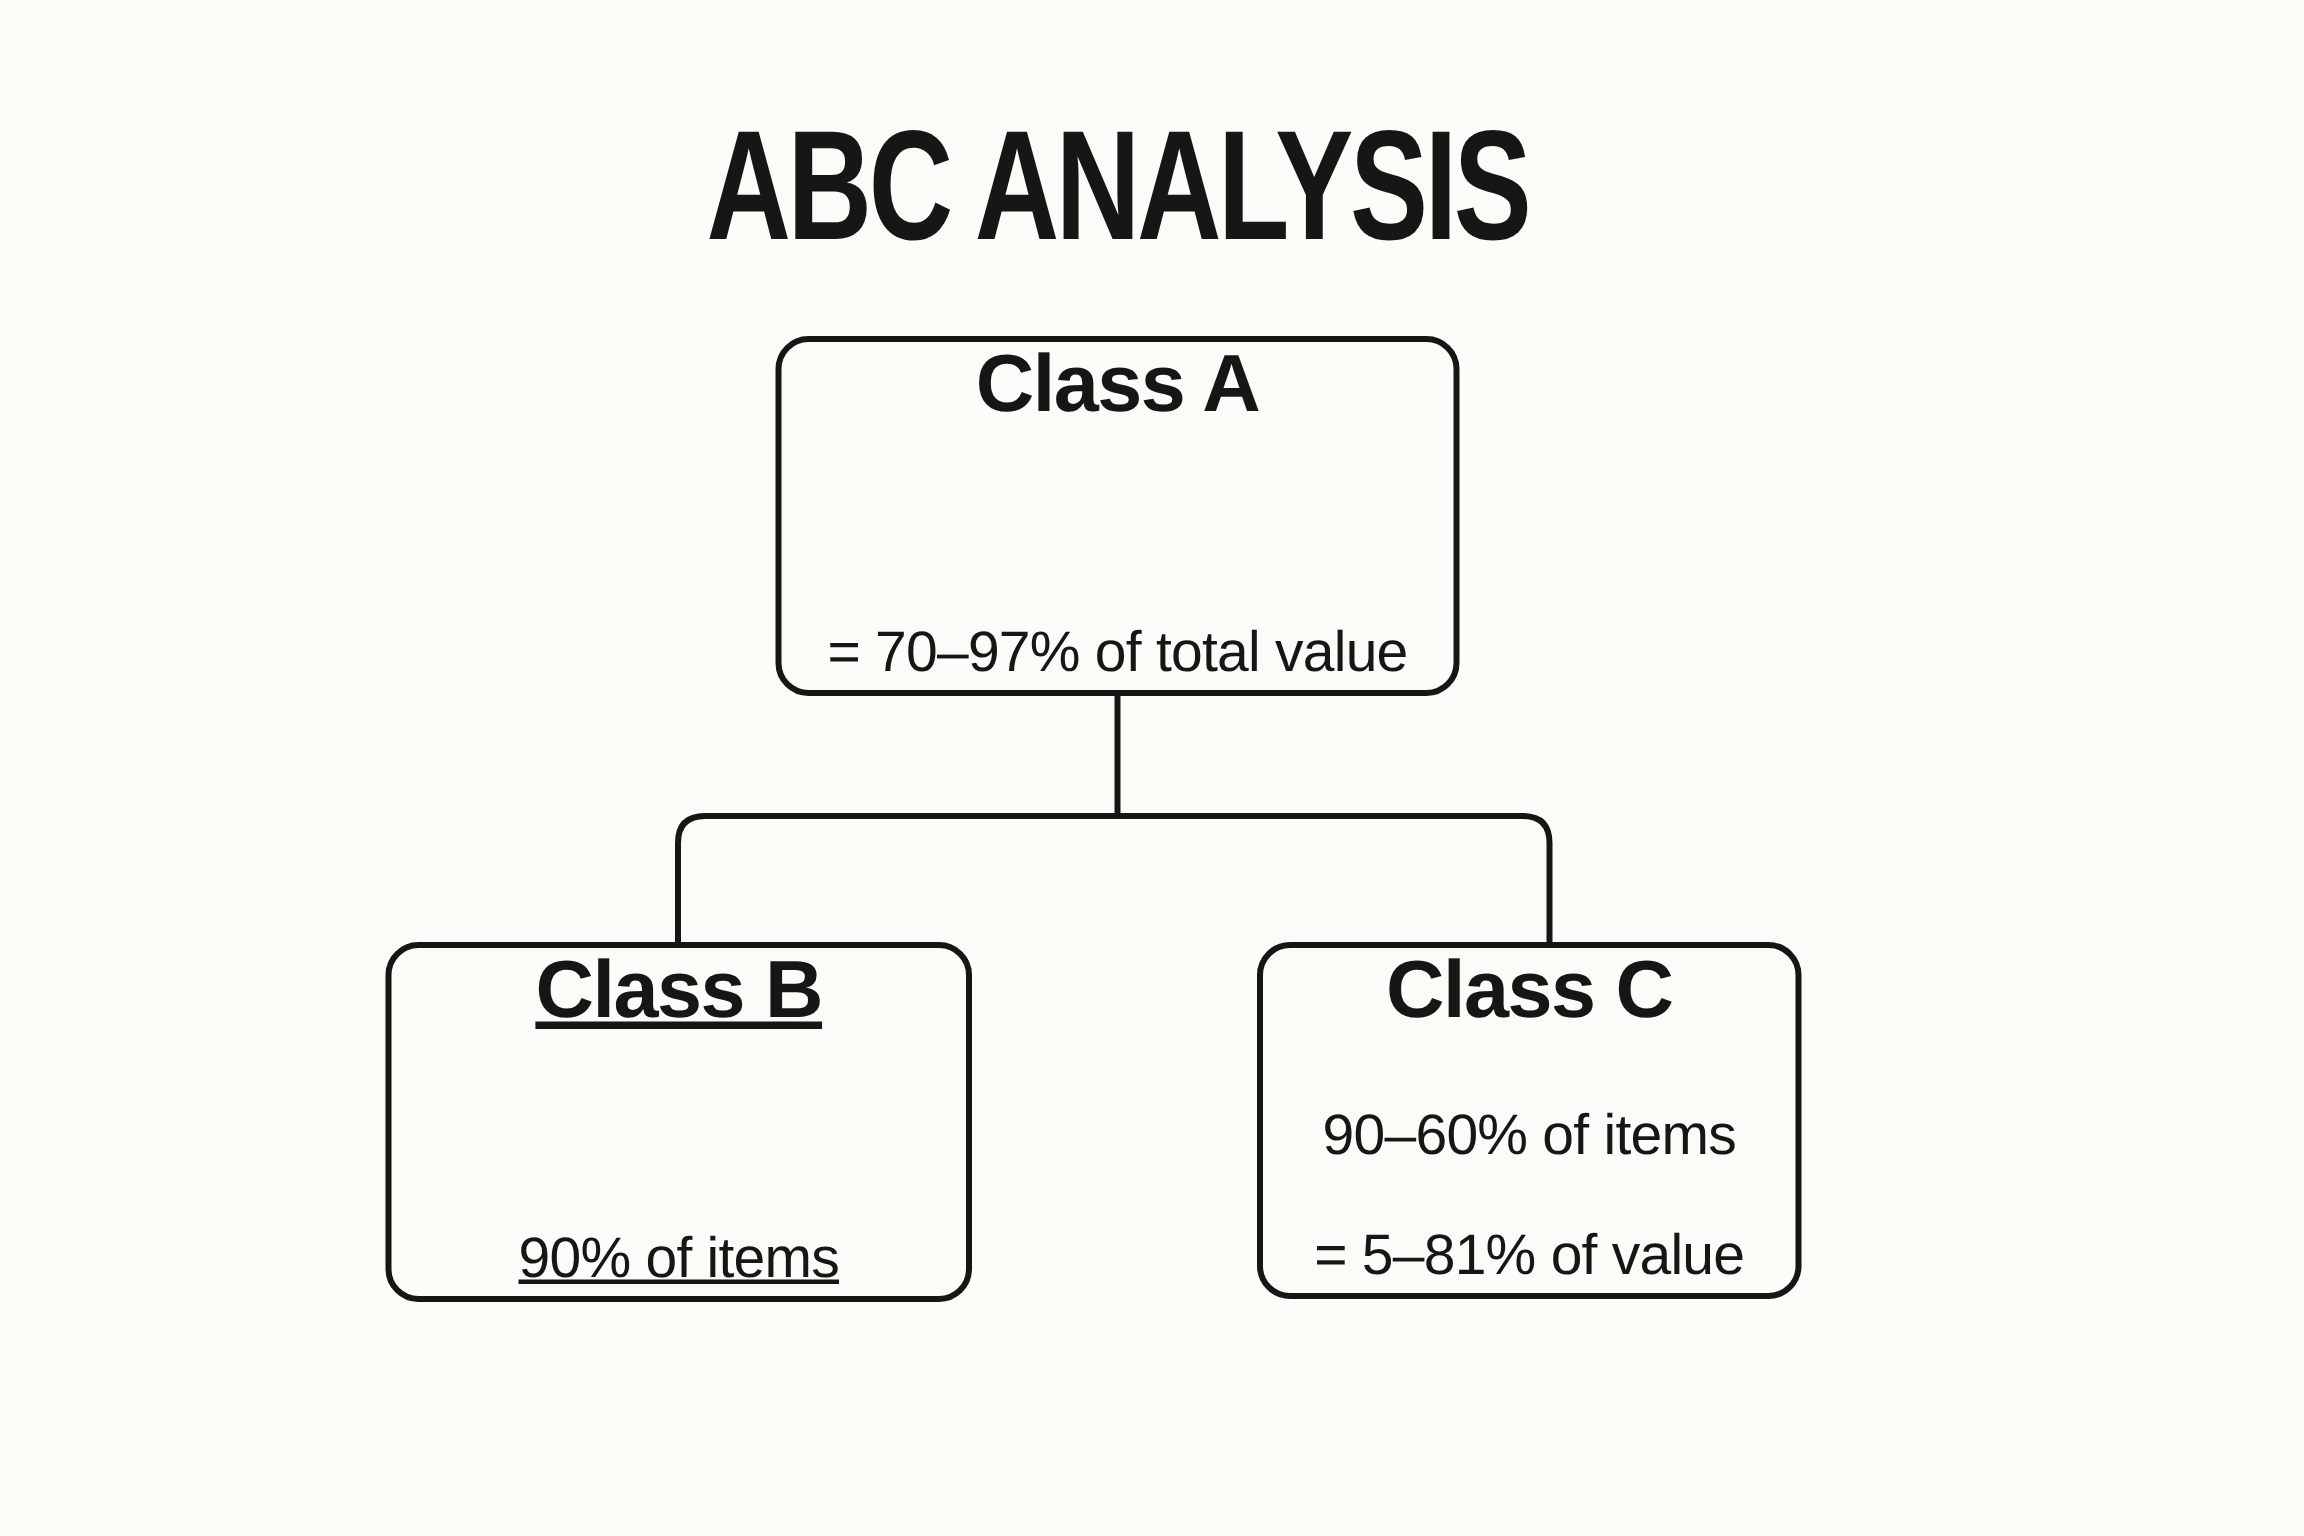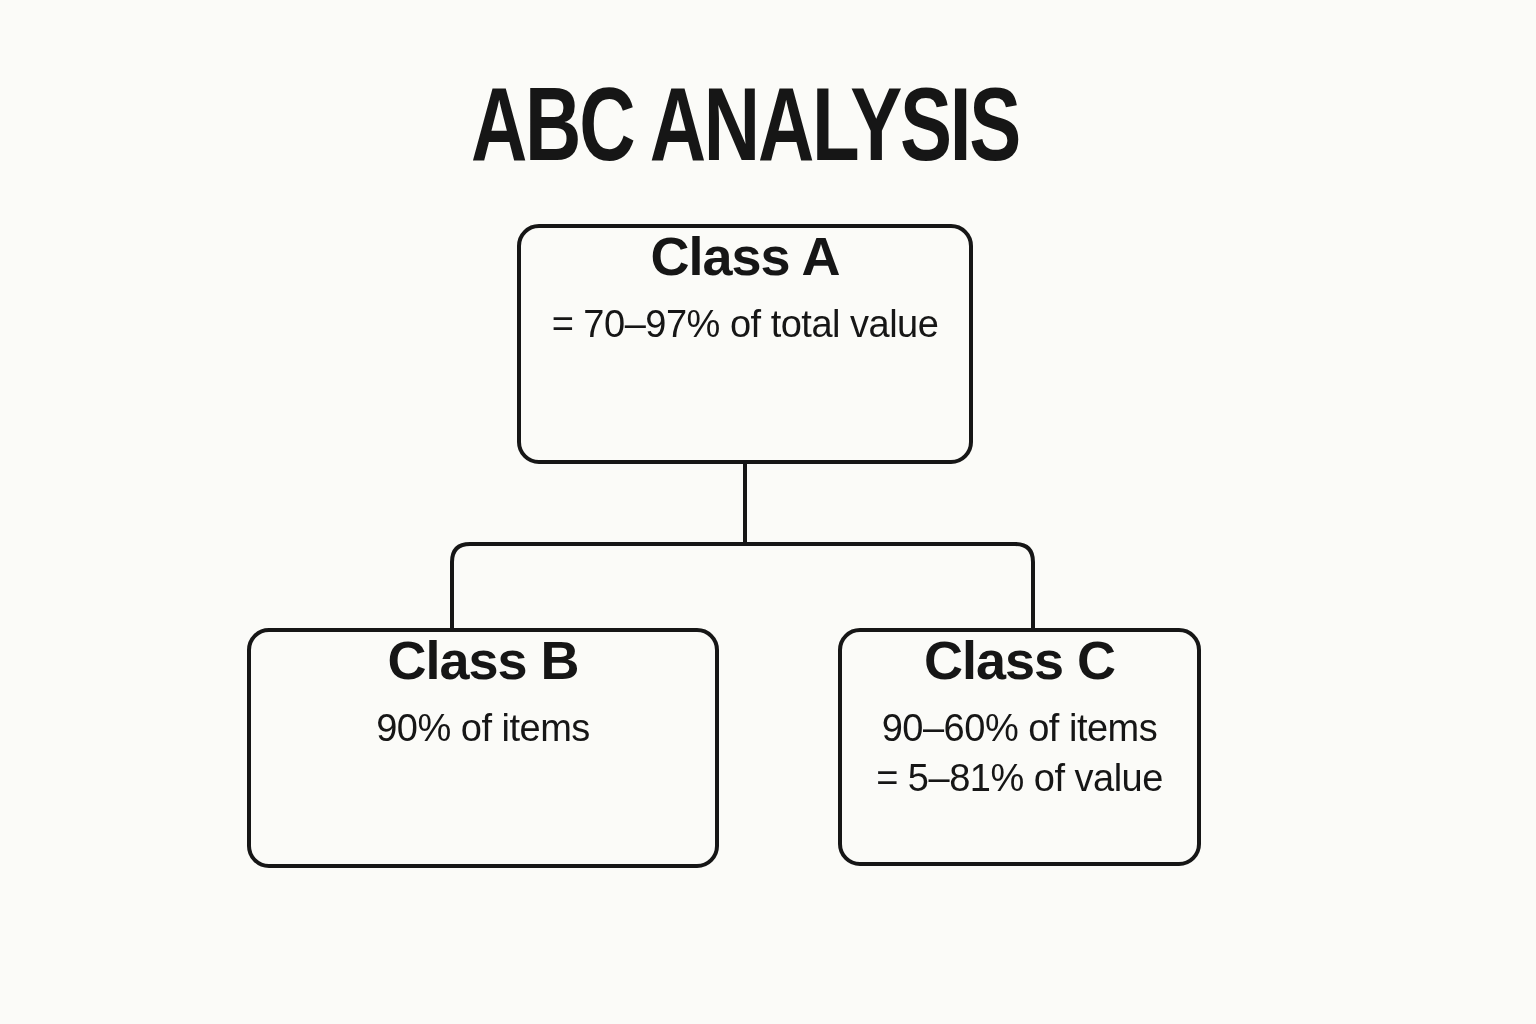--- a/index.html
+++ b/index.html
@@ -44,25 +44,25 @@
   }
   .node {
     position: absolute;
     box-sizing: border-box;
     border: 4px solid var(--ink, #161616);
     border-radius: 22px;
     background: var(--background, #fbfbf8);
     display: flex;
     flex-direction: column;
     align-items: center;
-    justify-content: flex-start;
+    justify-content: space-between;
     text-align: center;
   }
   .node-a { left: 517px; top: 224px; width: 456px; height: 240px; }
-  .node-b { left: 247px; top: 628px; width: 472px; height: 240px; }
+  .node-b { left: 257px; top: 628px; width: 391px; height: 240px; text-decoration: underline; }
   .node-c { left: 838px; top: 628px; width: 363px; height: 238px; }
   .node-heading {
     margin: 0 0 14px 0;
     font-size: 54px;
     font-weight: 700;
     line-height: 1.05;
     letter-spacing: -1px;
   }
   .node-line {
     margin: 0;

